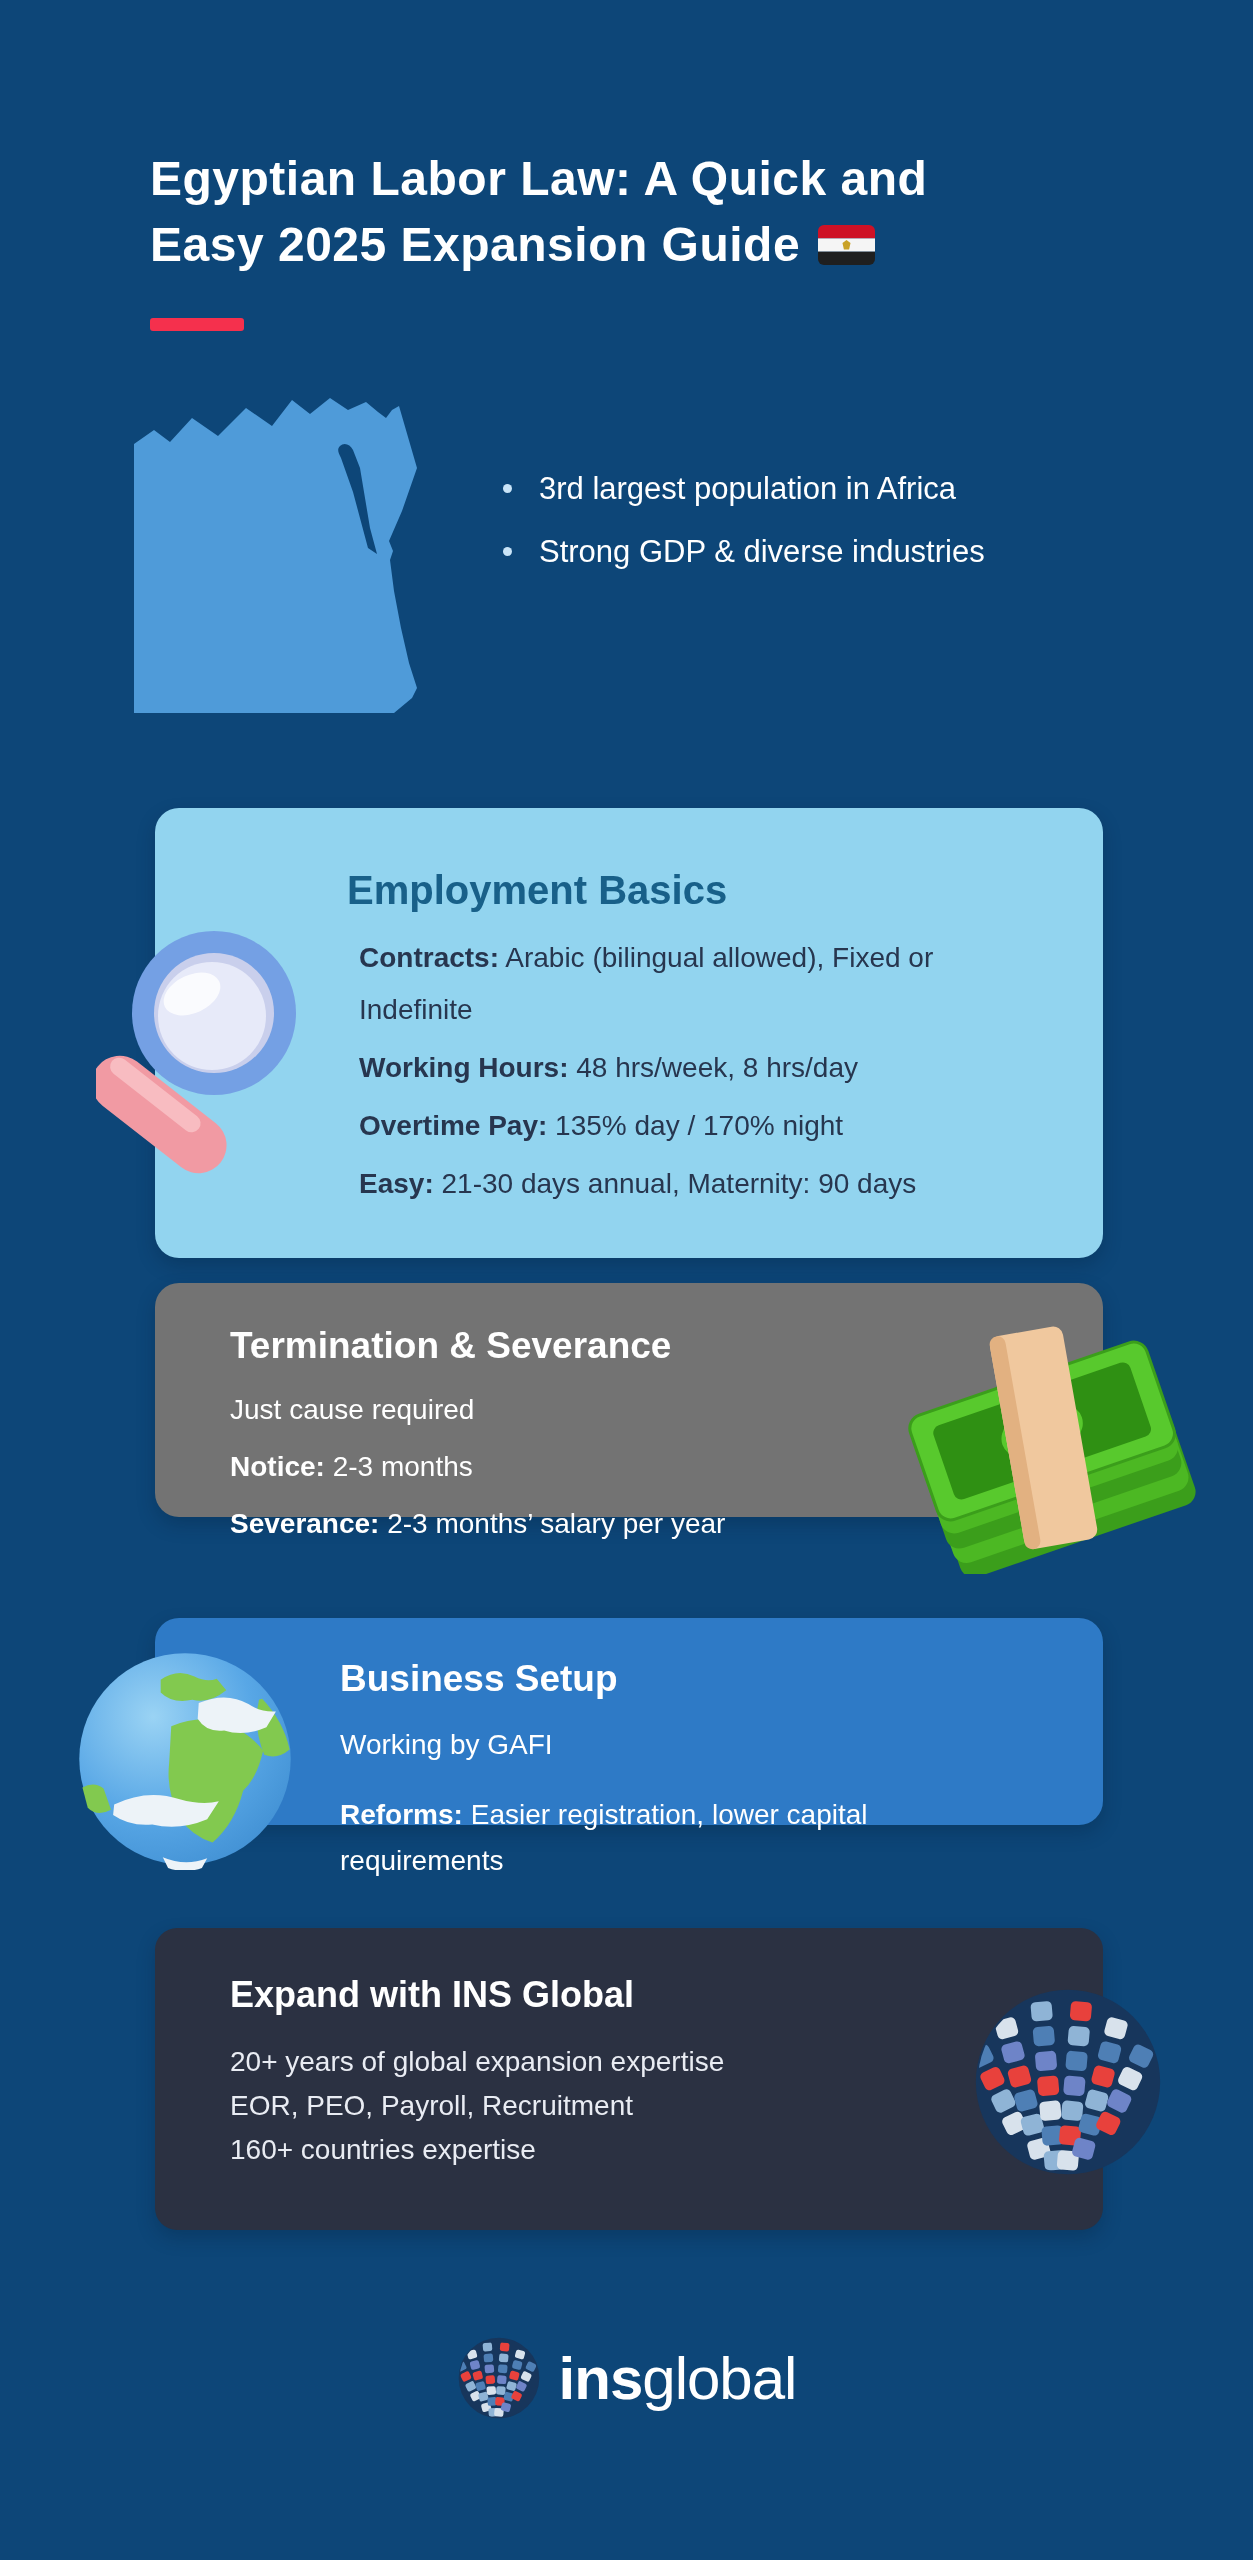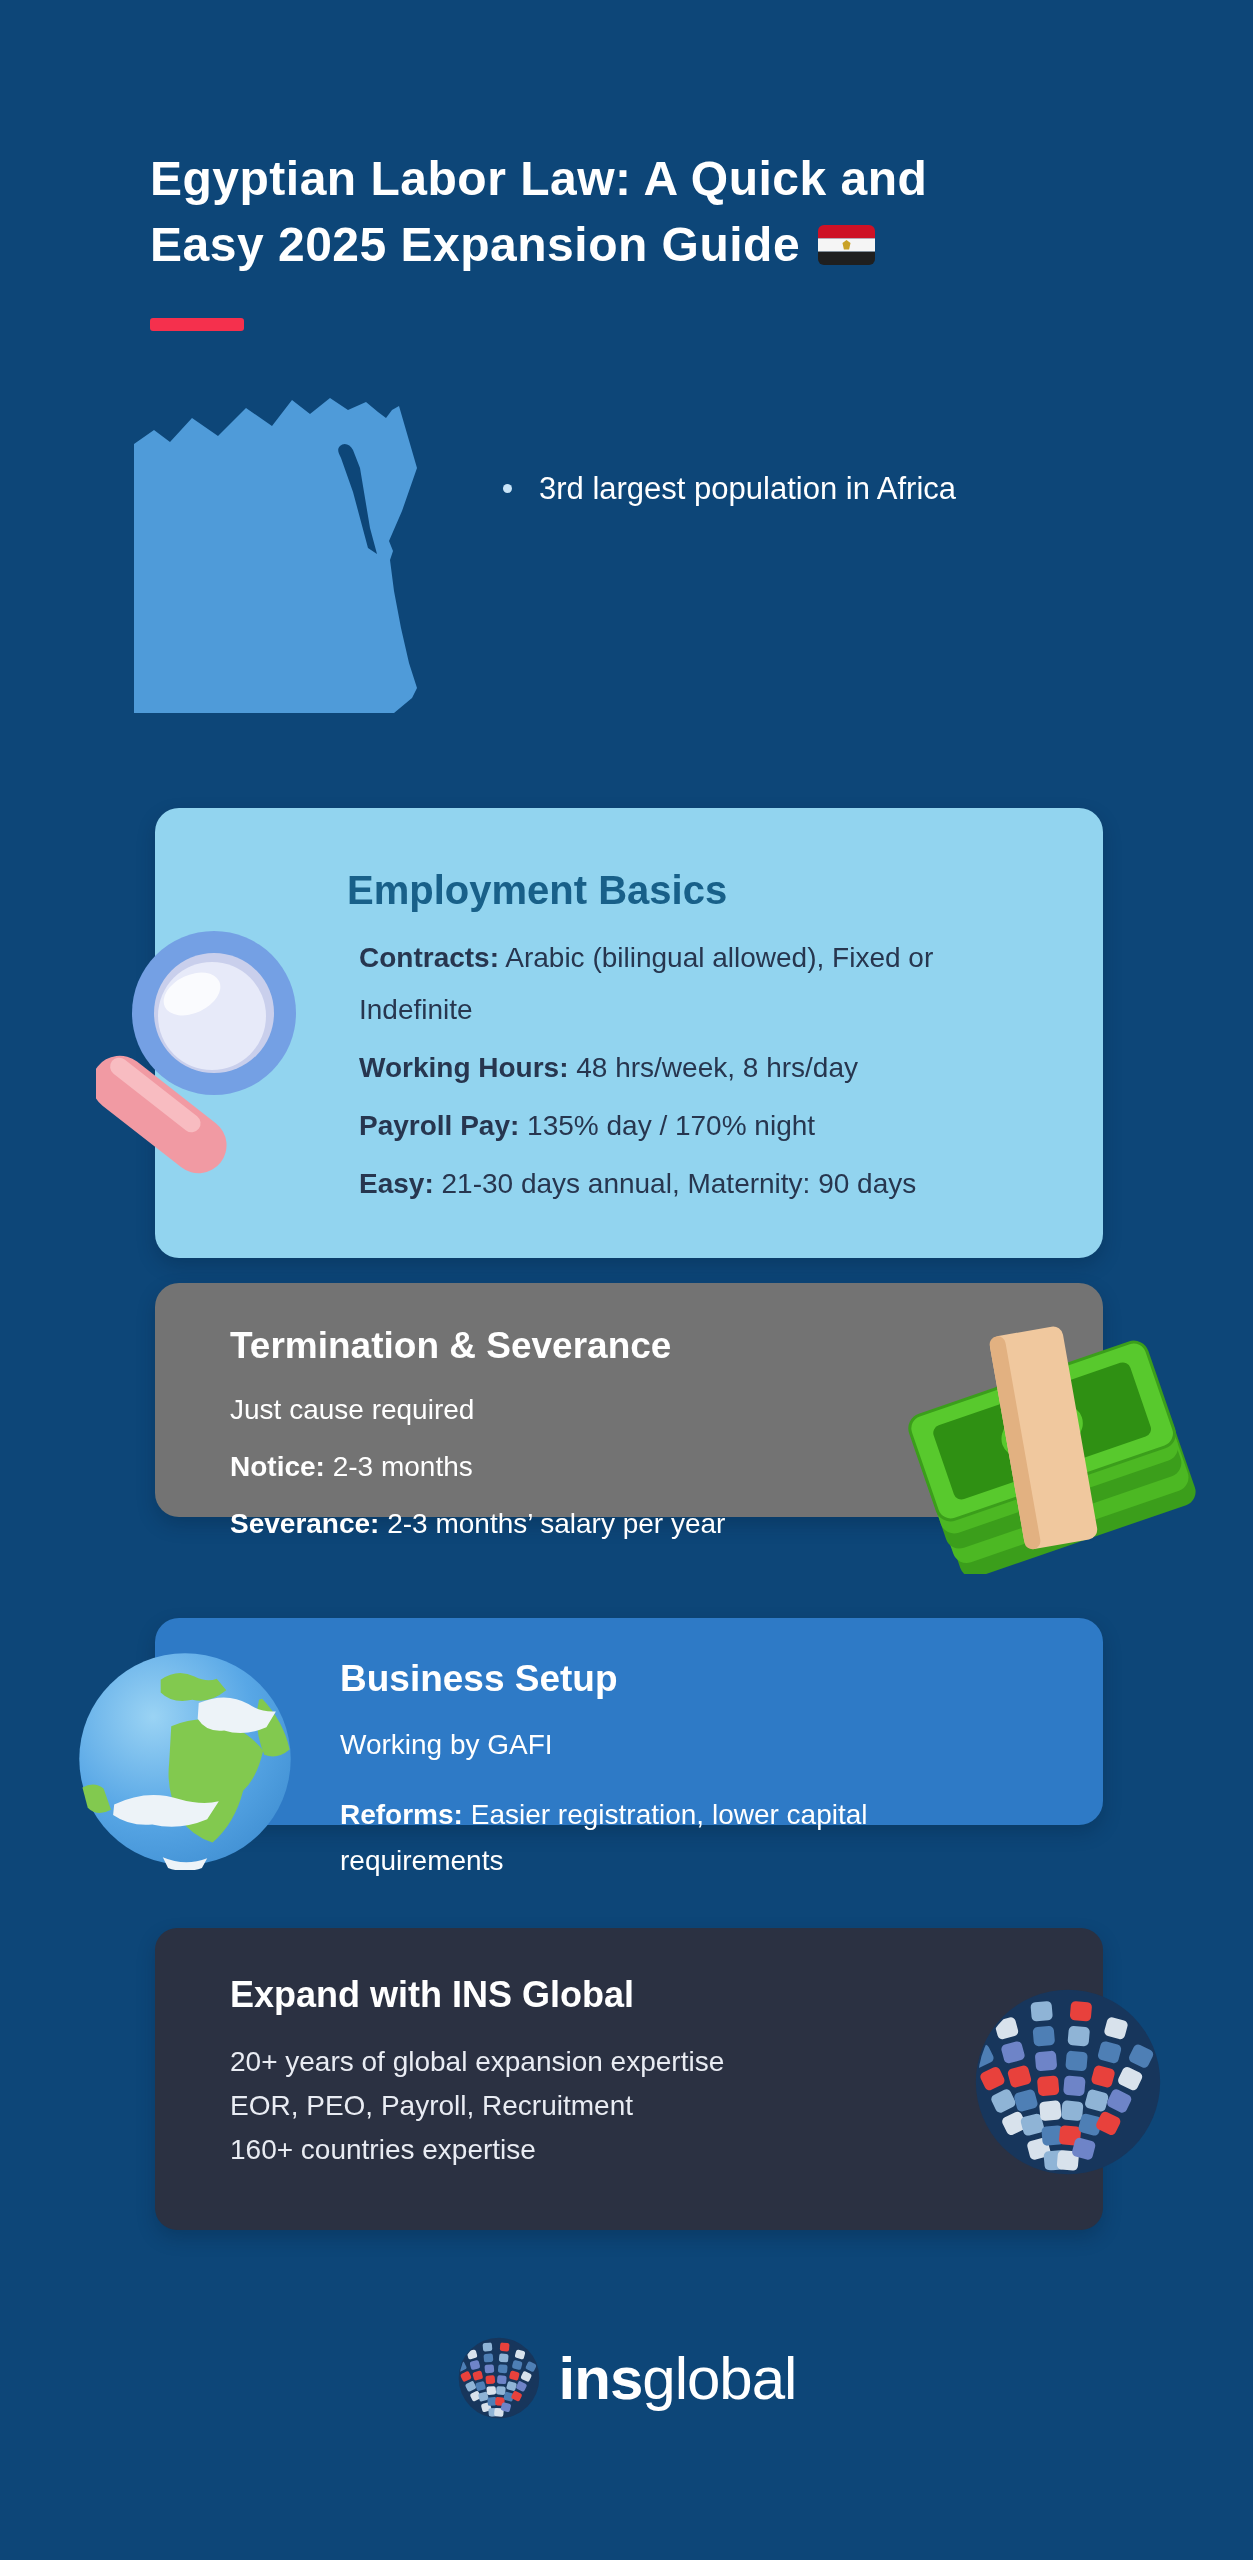--- a/index.html
+++ b/index.html
@@ -145,33 +145,37 @@
   <svg class="egypt-map" viewBox="0 0 310 328">
     <path fill="#4F9BD9" d="M0,56 L20,42 36,54 58,30 84,48 112,20 138,38 158,12 176,26 196,10 214,22 232,14 244,24 252,30 258,22 265,18 283,80 268,123 255,153 259,163 256,172 260,203 267,240 275,275 283,300 278,310 260,325 0,325 Z"></path>
     <path fill="#0D4678" d="M206,58 C210,54 216,56 219,62 L226,80 236,140 243,166 234,160 219,104 207,70 C204,64 203,61 206,58 Z"></path>
   </svg>
 
   <div class="bullets">
     <div class="bullet-row">
       <span class="bullet-dot"></span>
       <span class="bullet-text">3rd largest population in Africa</span>
     </div>
+    <div class="bullet-row">
+      <span class="bullet-dot"></span>
+      <span class="bullet-text">Strong GDP &amp; diverse industries</span>
+    </div>
   </div>
 
   <div class="card card-employment">
     <div class="ce-title">Employment Basics</div>
     <div class="ce-body">
       <div class="entry">
         <span class="lbl">Contracts:</span><span> Arabic (bilingual allowed), Fixed or Indefinite</span>
       </div>
       <div class="entry">
         <span class="lbl">Working Hours:</span><span> 48 hrs/week, 8 hrs/day</span>
       </div>
       <div class="entry">
-        <span class="lbl">Payroll Pay:</span><span> 135% day / 170% night</span>
+        <span class="lbl">Overtime Pay:</span><span> 135% day / 170% night</span>
       </div>
       <div class="entry">
         <span class="lbl">Easy:</span><span> 21-30 days annual, Maternity: 90 days</span>
       </div>
     </div>
   </div>
 
   <svg class="magnifier" viewBox="0 0 200 258">
     <rect x="-14" y="166" width="156" height="56" rx="28" transform="rotate(38 60 194)" fill="#F19AA3"></rect>
     <rect x="-6" y="172" width="110" height="18" rx="9" transform="rotate(38 60 194)" fill="#F8BCC1"></rect>

